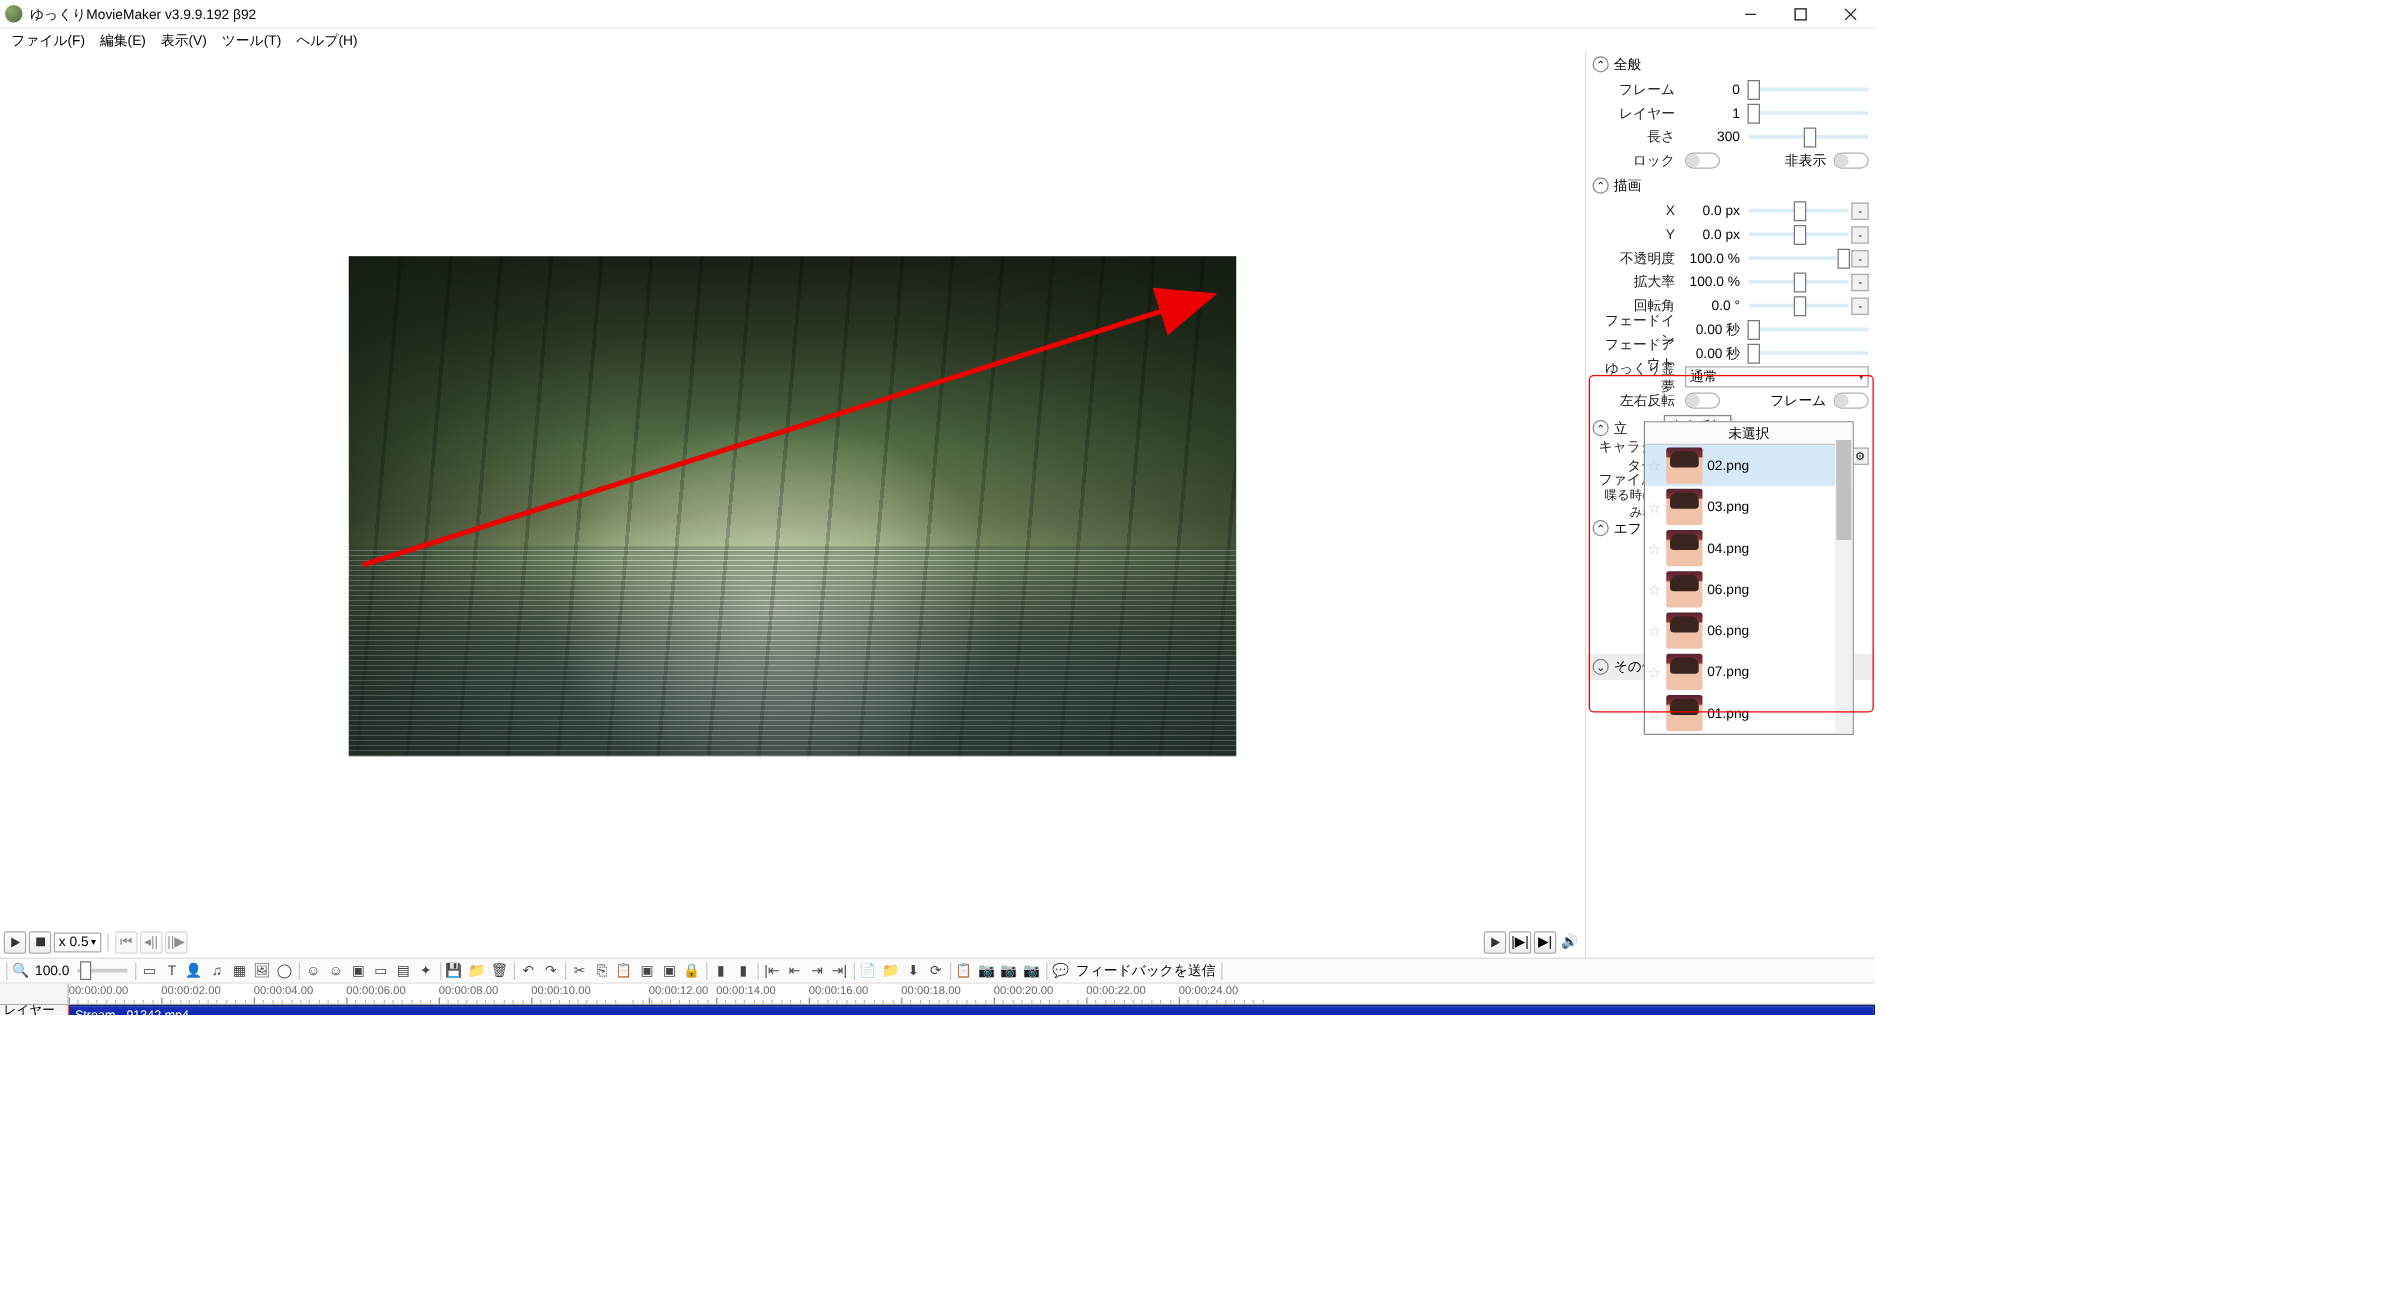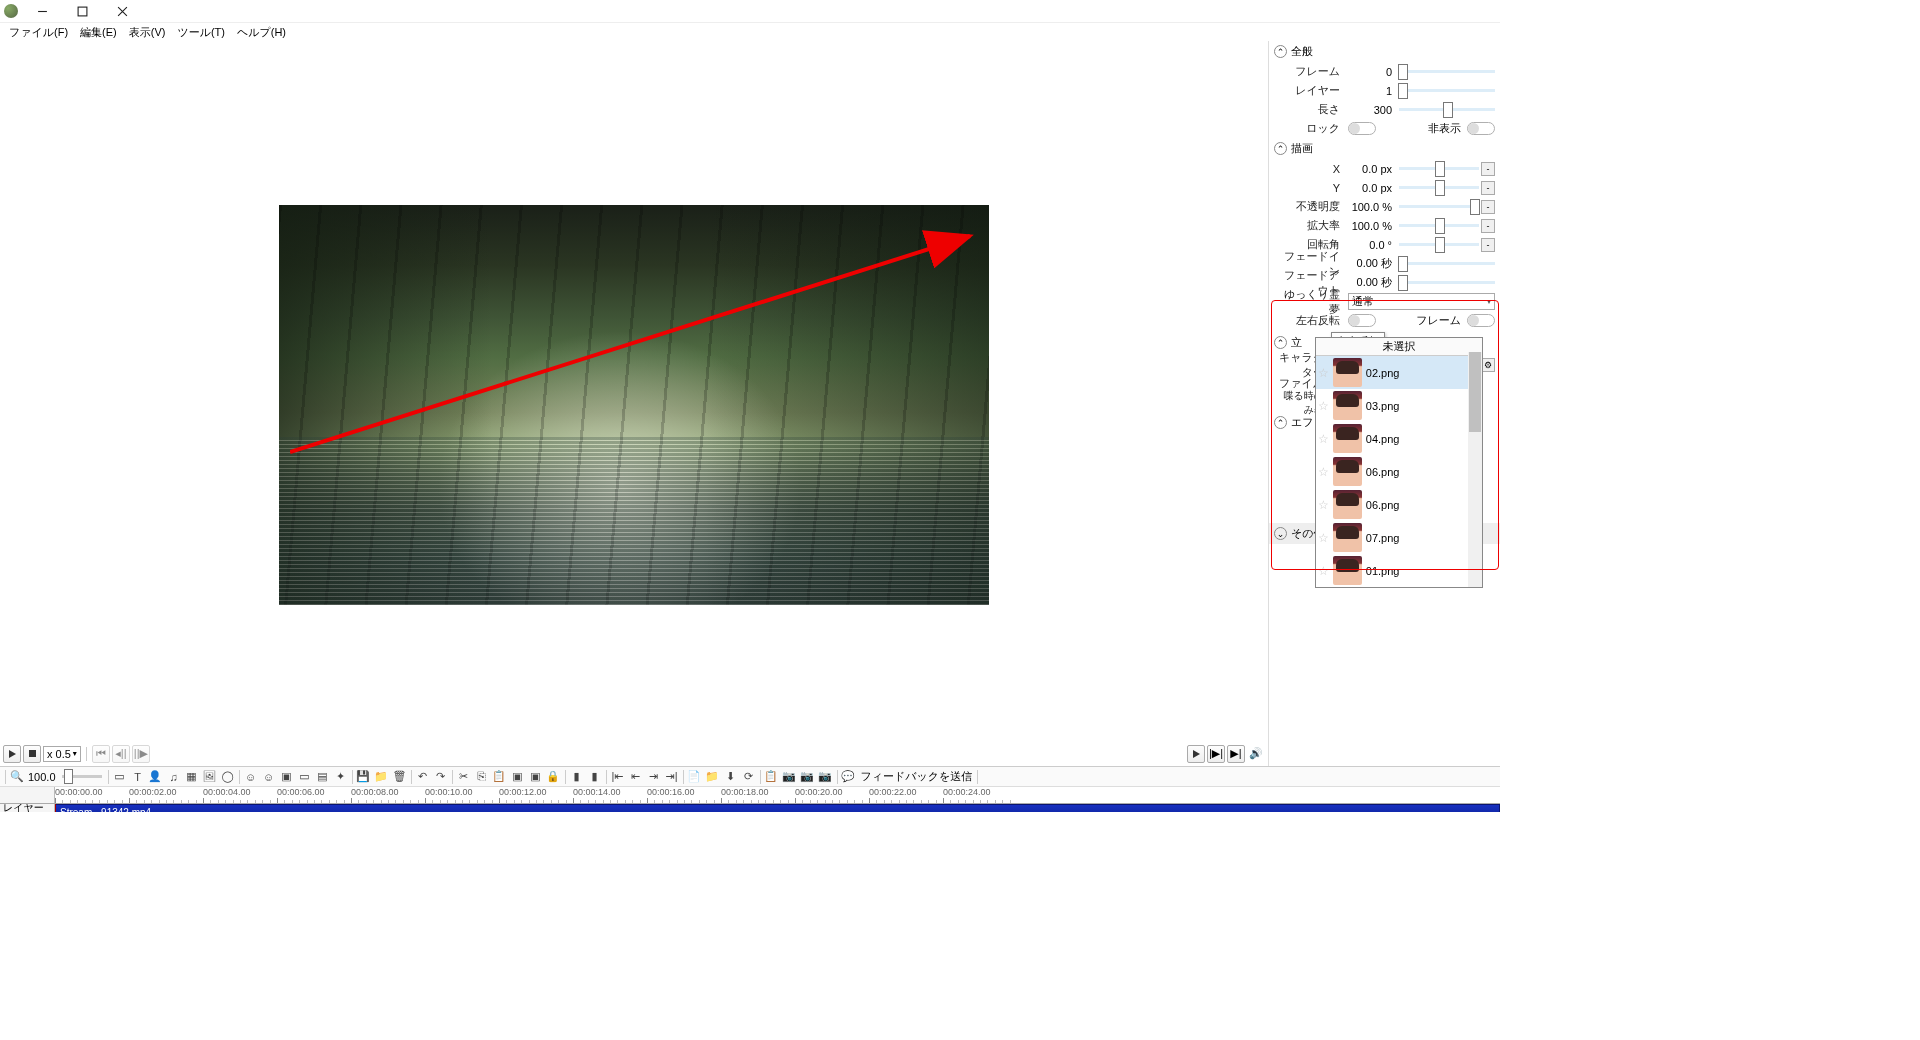--- a/index.html
+++ b/index.html
@@ -94,20 +94,21 @@
 .btn-add { height:17px; border:1px solid #aaa; padding:0 10px; display:flex; align-items:center; background:#fafafa;}
 .statusbar { height:17px; border-top:1px solid #ccc; background:#f5f5f5; display:flex; align-items:center; padding:0 5px; gap:6px; font-size:10px;}
 .statusbar .sep { color:#bbb;}
 svg.icon { width:11px; height:11px; }
 </style>
 </head>
 <body>
 
 <div class="titlebar">
   <div class="titlebar-icon"></div>
+  <div class="titlebar-title">ゆっくりMovieMaker v3.9.9.192 β92</div>
   <div class="win-btns">
     <div class="win-btn">
       <svg class="icon" viewBox="0 0 10 10">
           <path d="M1 5h8" stroke="#222" stroke-width="1"></path>
         </svg>
     </div>
     <div class="win-btn">
       <svg class="icon" viewBox="0 0 10 10">
           <rect x="1" y="1" width="8" height="8" fill="none" stroke="#222"></rect>
         </svg>
@@ -439,21 +440,21 @@
         <div class="tick" style="left: 370px;">00:00:10.00</div>
         <div style="position: absolute; top: 13px; width: 1px; height: 4px; background: rgb(187, 187, 187); left: 377.4px;"></div>
         <div style="position: absolute; top: 13px; width: 1px; height: 4px; background: rgb(187, 187, 187); left: 384.8px;"></div>
         <div style="position: absolute; top: 13px; width: 1px; height: 4px; background: rgb(187, 187, 187); left: 392.2px;"></div>
         <div style="position: absolute; top: 13px; width: 1px; height: 4px; background: rgb(187, 187, 187); left: 399.6px;"></div>
         <div style="position: absolute; top: 13px; width: 1px; height: 4px; background: rgb(187, 187, 187); left: 407px;"></div>
         <div style="position: absolute; top: 13px; width: 1px; height: 4px; background: rgb(187, 187, 187); left: 414.4px;"></div>
         <div style="position: absolute; top: 13px; width: 1px; height: 4px; background: rgb(187, 187, 187); left: 421.8px;"></div>
         <div style="position: absolute; top: 13px; width: 1px; height: 4px; background: rgb(187, 187, 187); left: 429.2px;"></div>
         <div style="position: absolute; top: 13px; width: 1px; height: 4px; background: rgb(187, 187, 187); left: 436.6px;"></div>
-        <div class="tick" style="left: 444px; text-align: right;">00:00:12.00</div>
+        <div class="tick" style="left: 464px; text-align: right;">00:00:12.00</div>
         <div style="position: absolute; top: 13px; width: 1px; height: 4px; background: rgb(187, 187, 187); left: 451.4px;"></div>
         <div style="position: absolute; top: 13px; width: 1px; height: 4px; background: rgb(187, 187, 187); left: 458.8px;"></div>
         <div style="position: absolute; top: 13px; width: 1px; height: 4px; background: rgb(187, 187, 187); left: 466.2px;"></div>
         <div style="position: absolute; top: 13px; width: 1px; height: 4px; background: rgb(187, 187, 187); left: 473.6px;"></div>
         <div style="position: absolute; top: 13px; width: 1px; height: 4px; background: rgb(187, 187, 187); left: 481px;"></div>
         <div style="position: absolute; top: 13px; width: 1px; height: 4px; background: rgb(187, 187, 187); left: 488.4px;"></div>
         <div style="position: absolute; top: 13px; width: 1px; height: 4px; background: rgb(187, 187, 187); left: 495.8px;"></div>
         <div style="position: absolute; top: 13px; width: 1px; height: 4px; background: rgb(187, 187, 187); left: 503.2px;"></div>
         <div style="position: absolute; top: 13px; width: 1px; height: 4px; background: rgb(187, 187, 187); left: 510.6px;"></div>
         <div class="tick" style="left: 518px;">00:00:14.00</div>

